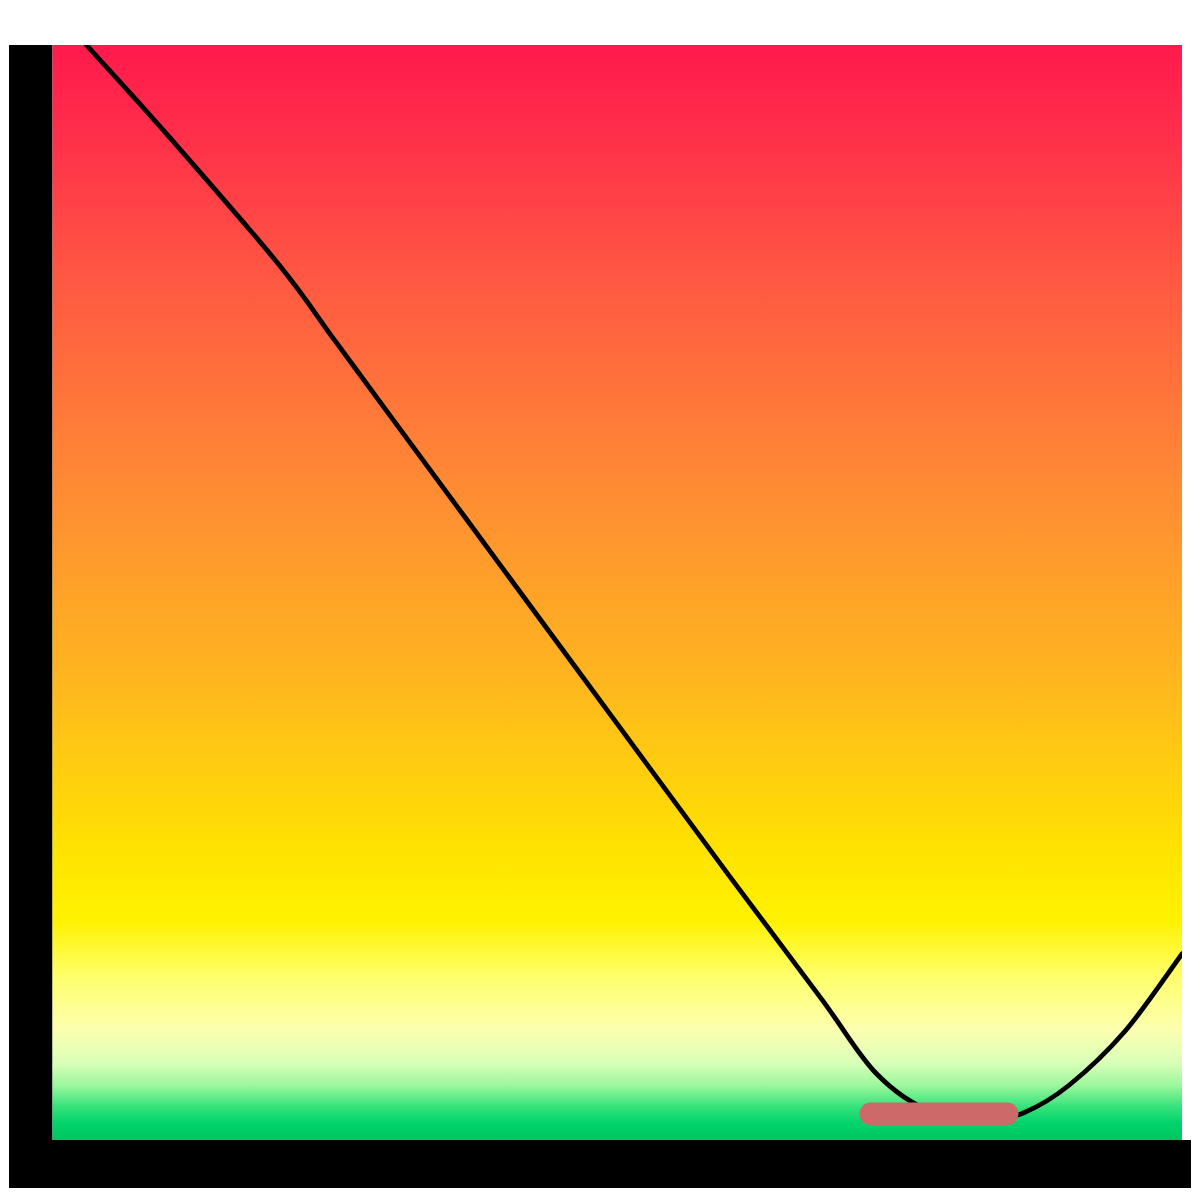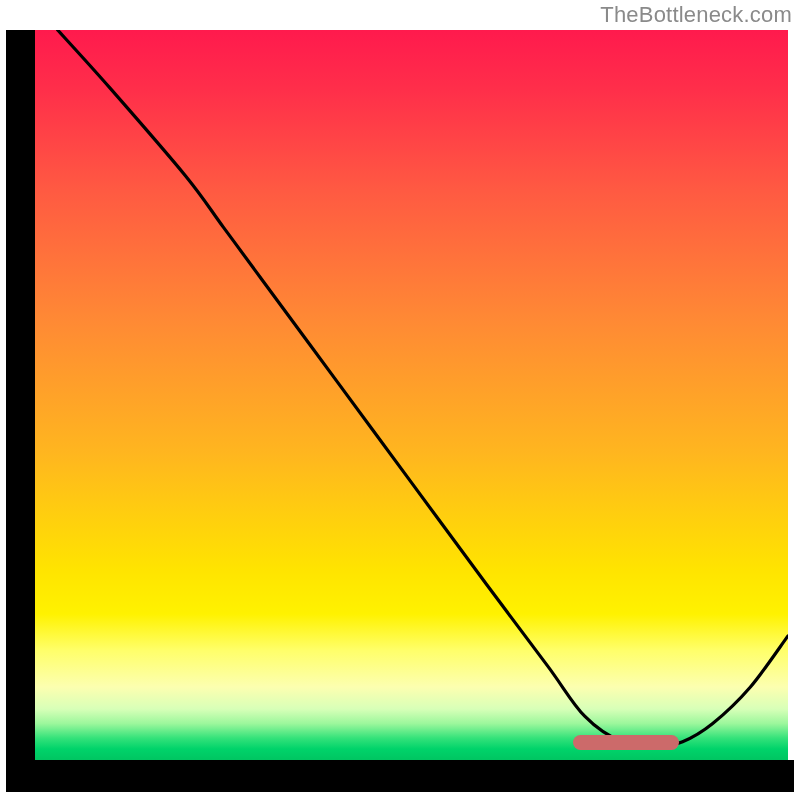--- a/index.html
+++ b/index.html
@@ -66,21 +66,20 @@
     height: 15px;
     border-radius: 8px;
     background: #cc6a6a;
   }
 </style>
 </head>
 <body>
 
 <div class="wrap">
 
-  <div class="attrib">TheBottleneck.com</div>
 
   <svg class="axes" width="800" height="800">
 
     <rect x="6" y="30" width="29" height="732" fill="#000"></rect>
 
     <rect x="6" y="760" width="788" height="32" fill="#000"></rect>
   </svg>
 
   <div class="plot">
     <div class="gradient"></div>

